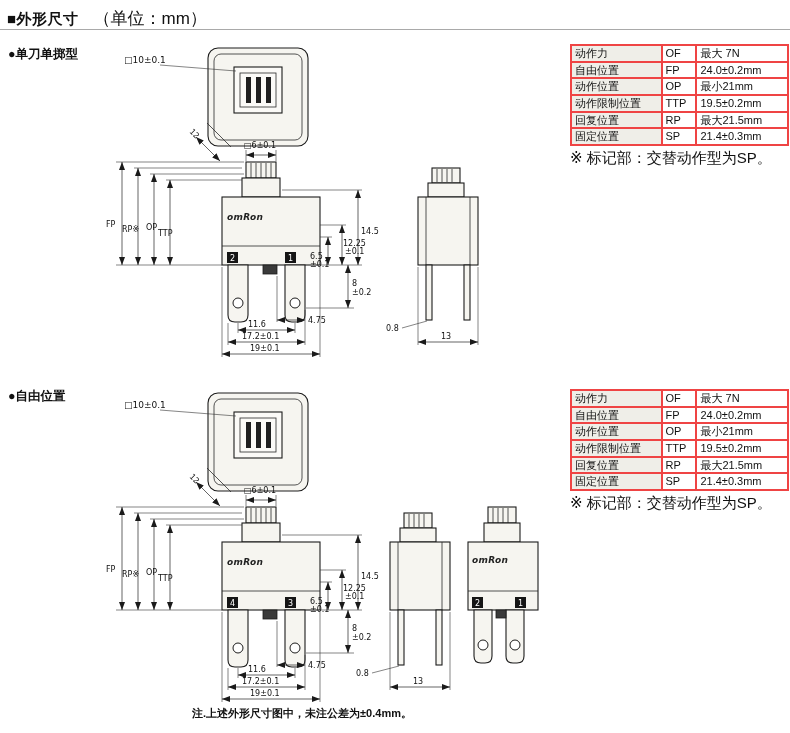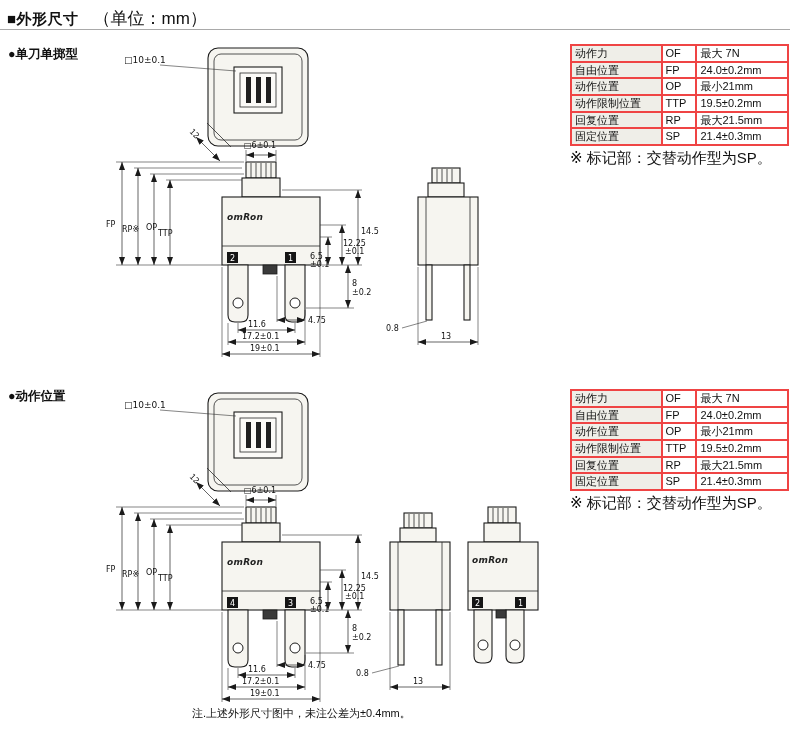--- a/index.html
+++ b/index.html
@@ -12,21 +12,21 @@
   .title-unit { font-size:17px; }
   .header-rule { position:absolute; left:0; top:29px; width:790px; border-top:1px solid #a9a9a9; }
   .section-label { position:absolute; font-size:12.5px; font-weight:bold;font-family:Liberation Serif, serif; }
   .spec { position:absolute; width:219px; }
   .spec table { border-collapse:collapse; width:219px; table-layout:fixed; }
   .spec td { border:2px solid #ef4444; font-size:11px; padding:1px 3px; height:15px; line-height:1.15; white-space:nowrap; overflow:hidden; }
   td.n { width:88px; background:#efeee8; }
   td.c { width:34px; }
   td.v { width:89px; }
   .tnote { font-size:15px; margin-top:3px; }
-  .footnote { position:absolute; left:192px; top:706px; font-size:11px; }
+  .footnote { position:absolute; left:192px; top:706px; font-size:11px;font-weight:bold; }
   svg { position:absolute; overflow:visible; }
   .part  { fill:#f6f5f0; stroke:#1c1c1c; stroke-width:1.1; }
   .part2 { fill:#fbfaf7; stroke:#1c1c1c; stroke-width:1.1; }
   .dark  { fill:#3a3a3a; stroke:#1c1c1c; stroke-width:0.8; }
   .thin  { fill:none; stroke:#2a2a2a; stroke-width:0.8; }
   .ext   { fill:none; stroke:#333; stroke-width:0.6; }
   .dim   { fill:none; stroke:#222; stroke-width:0.7; }
   .bar   { fill:#1f1f1f; }
   .hole  { fill:#ffffff; stroke:#1c1c1c; stroke-width:1; }
   .numbox{ fill:#151515; }
@@ -38,21 +38,21 @@
 </head>
 <body>
 
 <div class="title-row">
   <span class="title-main">■外形尺寸</span>
   <span class="title-unit">（单位：mm）</span>
 </div>
 <div class="header-rule"></div>
 
 <div class="section-label" style="left:8px; top:46px;">●单刀单掷型</div>
-<div class="section-label" style="left:8px; top:388px;">●动作位置</div>
+<div class="section-label" style="left:8px; top:388px;">●自由位置</div>
 
 <div class="spec" style="left:570px; top:44px;">
   <table>
     <tbody>
         <tr>
       <td class="n">动作力</td>
       <td class="c">OF</td>
       <td class="v">最大 7N</td>
     </tr>
     <tr>

